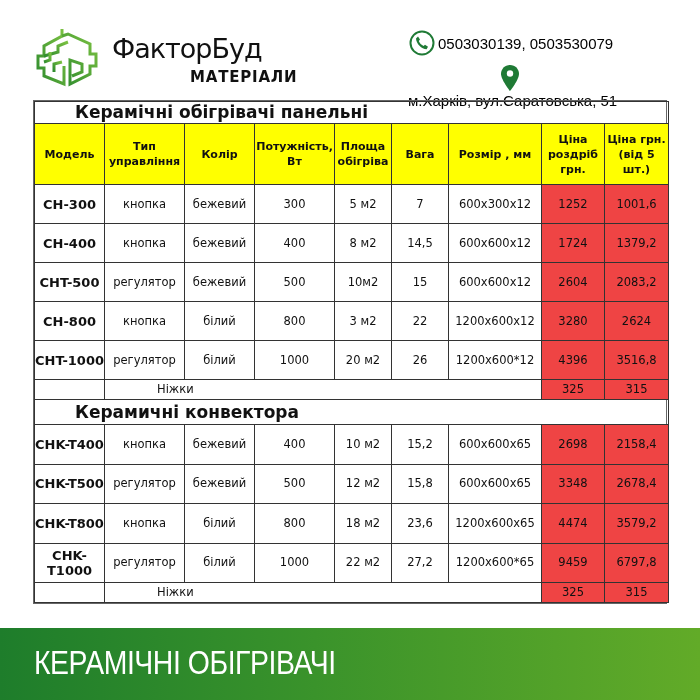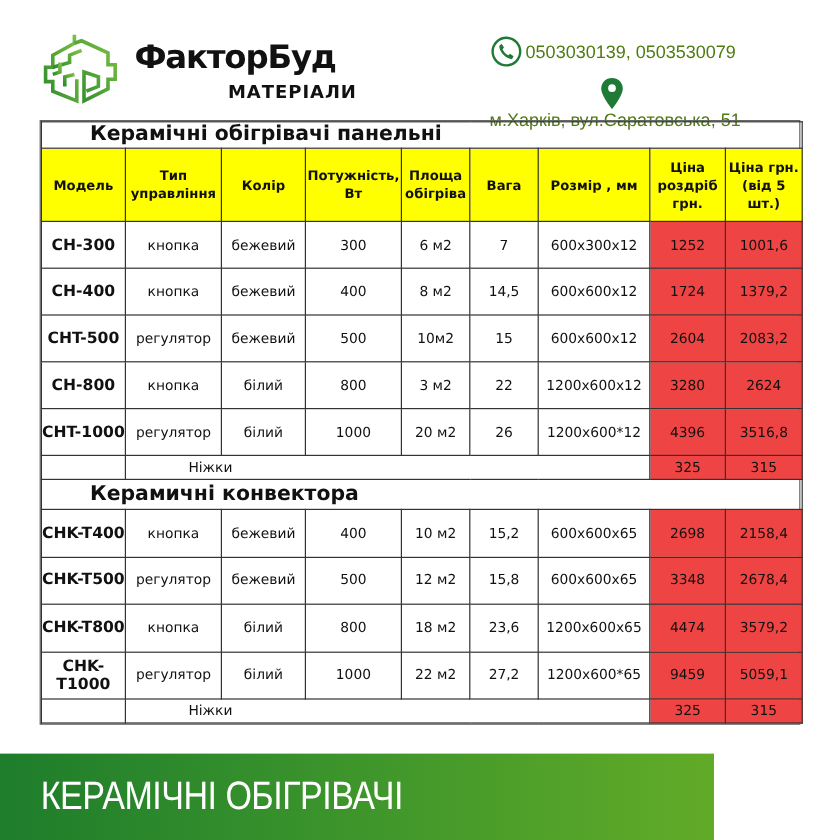--- a/index.html
+++ b/index.html
@@ -1,45 +1,45 @@
 <!DOCTYPE html>
 <html><head>
   <meta charset="utf-8">
   <style>
     * { box-sizing: border-box; margin: 0; padding: 0; }
     html, body { width: 700px; height: 700px; background: #ffffff; overflow: hidden; }
     body { position: relative; font-family: "Liberation Sans", sans-serif; color: #111; }
 
     .header { position: absolute; left: 0; top: 0; width: 700px; height: 98px; }
     .logo { position: absolute; left: 32px; top: 26px; width: 70px; height: 62px; }
-    .brand { position: absolute; left: 112px; top: 34px; font-family: "DejaVu Sans", sans-serif; font-size: 27px; letter-spacing: -1px; color: #111; font-weight: bold; line-height: 30px; }
+    .brand { position: absolute; left: 112px; top: 34px; font-family: "DejaVu Sans", sans-serif; font-size: 27px; letter-spacing: -1px; color: #111; font-weight: normal; line-height: 30px; }
     .brand-sub { position: absolute; left: 190px; top: 68px; font-family: "DejaVu Sans", sans-serif; font-weight: bold; font-size: 15px; letter-spacing: 0.8px; color: #111; }
 
-    .contact { position: absolute; left: 408px; height: 26px; display: flex; align-items: center; font-family: "Liberation Sans", sans-serif; font-size: 15px; color: #4d7c0f; }
+    .contact { position: absolute; left: 408px; height: 26px; display: flex; align-items: center; font-family: "Liberation Sans", sans-serif; font-size: 15px; color: #000000; }
     .contact.phone { top: 30px; }
     .contact.addr { top: 64px; flex-direction: column; }
     .contact .ic { width: 28px; height: 28px; display: flex; align-items: center; justify-content: center; margin-right: 2px; }
     .contact.addr .ic { width: 22px; margin-left: 4px; margin-right: 10px; }
 
     .table-wrap { position: absolute; left: 33px; top: 100px; width: 634px; border: 1.5px solid #666; }
     table { border-collapse: collapse; width: 100%; table-layout: fixed; font-family: "DejaVu Sans", sans-serif; }
     td, th { border: 1px solid #333; text-align: center; vertical-align: middle; font-size: 11.5px; color: #111; font-weight: normal; padding: 0; line-height: 15px; }
     th { background: #ffff00; font-weight: bold; font-size: 11px; }
     td.model { font-weight: bold; font-size: 13px; }
     td.price { background: #ef4444; }
     td.section-title { font-weight: bold; font-size: 17px; text-align: left; padding-left: 40px; letter-spacing: 0; border-bottom: 1.5px solid #333; }
     tr.title-row td { height: 22px; }
     tr.head-row th { height: 61px; }
     tr.data-row td { height: 39px; }
     tr.data-row2 td { height: 39.5px; }
     tr.feet-row td { height: 20px; font-size: 11.5px; }
     tr.feet-row td.feet-label { text-align: left; padding-left: 52px; }
     tr.title-row2 td { height: 25px; }
 
-    .footer { position: absolute; left: 0; top: 628px; width: 595px; height: 72px; background: linear-gradient(90deg, #1e7d2b 0%, #3a932b 45%, #62ab28 100%); }
+    .footer { position: absolute; left: 0; top: 628px; width: 700px; height: 72px; background: linear-gradient(90deg, #1e7d2b 0%, #3a932b 45%, #62ab28 100%); }
     .footer-title { position: absolute; left: 34px; top: 16px; color: #ffffff; font-family: "Liberation Sans", sans-serif; font-size: 33px; letter-spacing: -0.5px; transform: scaleX(0.86); transform-origin: left center; white-space: nowrap; }
   </style>
 </head>
 <body>
 
 <div class="header">
   <div class="logo">
     <svg width="70" height="62" viewBox="0 0 70 62">
       <defs>
         <linearGradient id="lg" x1="0" y1="1" x2="1" y2="0">
@@ -106,21 +106,21 @@
         <th><span>Розмір , мм</span></th>
         <th><span>Ціна</span><br><span>роздріб</span><br><span>грн.</span></th>
         <th><span>Ціна грн.</span><br><span>(від 5</span><br><span>шт.)</span></th>
       </tr>
 
       <tr class="data-row">
         <td class="model">CH-300</td>
         <td>кнопка</td>
         <td>бежевий</td>
         <td>300</td>
-        <td>6 м2</td>
+        <td>5 м2</td>
         <td>7</td>
         <td>600x300x12</td>
         <td class="price">1252</td>
         <td class="price">1001,6</td>
       </tr>
       <tr class="data-row">
         <td class="model">CH-400</td>
         <td>кнопка</td>
         <td>бежевий</td>
         <td>400</td>
@@ -209,21 +209,21 @@
       </tr>
       <tr class="data-row2">
         <td class="model">CHK-T1000</td>
         <td>регулятор</td>
         <td>білий</td>
         <td>1000</td>
         <td>22 м2</td>
         <td>27,2</td>
         <td>1200x600*65</td>
         <td class="price">9459</td>
-        <td class="price">5059,1</td>
+        <td class="price">6797,8</td>
       </tr>
       <tr class="feet-row">
         <td></td>
         <td class="feet-label" colspan="6">Ніжки</td>
         <td class="price">325</td>
         <td class="price">315</td>
       </tr>
     </tbody>
   </table>
 </div>

